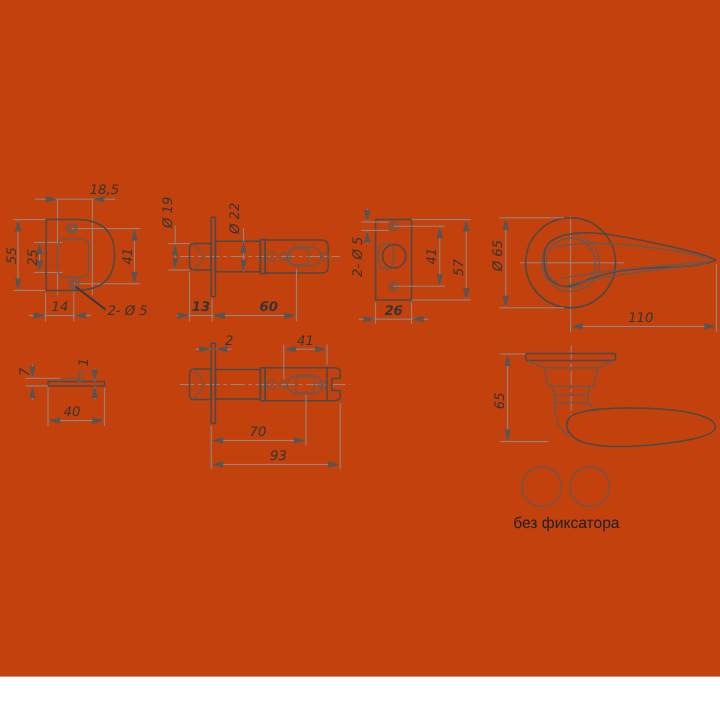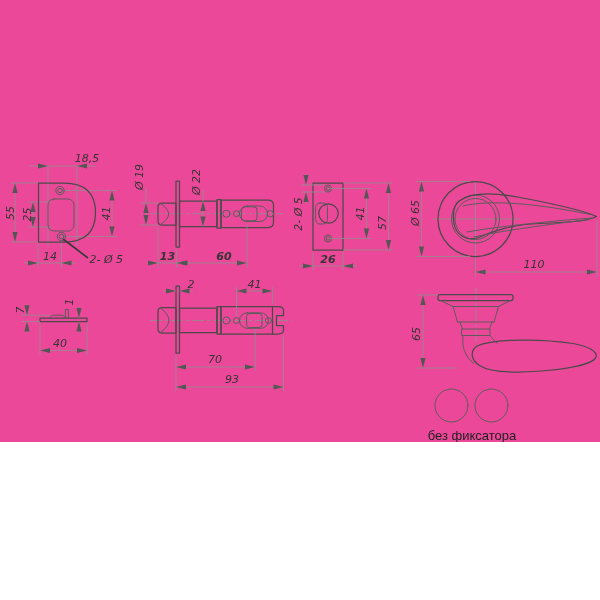--- a/index.html
+++ b/index.html
@@ -1,16 +1,16 @@
 <!DOCTYPE html>
 <html><head>
 <meta charset="utf-8">
 <style>
   html,body{margin:0;padding:0;background:#fff;}
-  .canvas{position:relative;width:600px;height:442px;background:#ec4899;overflow:hidden;}
+  .canvas{position:relative;width:600px;height:564px;background:#c2410c;overflow:hidden;}
   svg{display:block;}
   .outline{fill:none;stroke:#4a4a4a;stroke-width:1.25;stroke-linejoin:round;stroke-linecap:round;}
   .outline2{fill:none;stroke:#5c5c5c;stroke-width:1;stroke-linejoin:round;stroke-linecap:round;}
   .thin{fill:none;stroke:#8f8f8f;stroke-width:0.8;}
   .center{fill:none;stroke:#8f8f8f;stroke-width:0.8;stroke-dasharray:12 3 3 3;}
   .leader{fill:none;stroke:#3a3a3a;stroke-width:1.7;}
   .dim{font-family:"DejaVu Sans",sans-serif;font-style:italic;font-size:11px;fill:#353535;}
   .dimb{font-family:"DejaVu Sans",sans-serif;font-style:italic;font-weight:bold;font-size:11px;fill:#353535;}
   .caption{font-family:"Liberation Sans",sans-serif;font-size:13px;fill:#1f1f1f;}
 </style>

